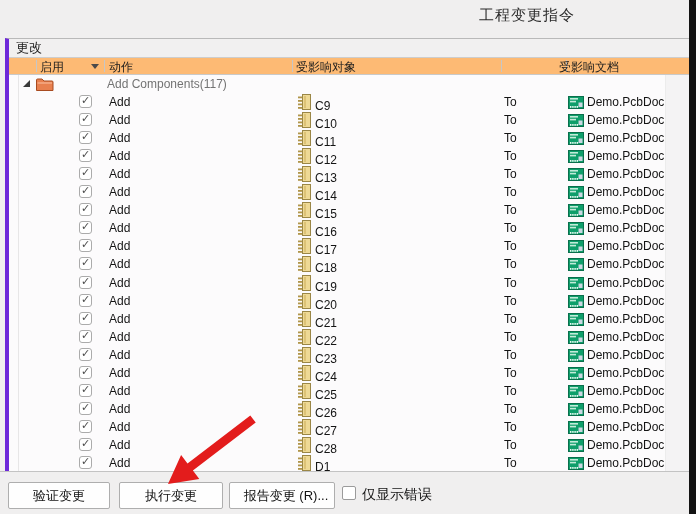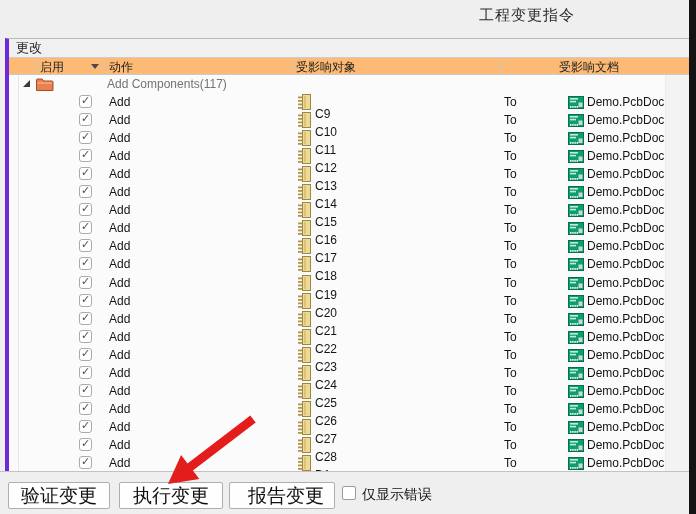--- a/index.html
+++ b/index.html
@@ -37,21 +37,21 @@
     border-top:5px solid #4a4a4a;
   }
 
   .tbody{position:relative;height:396px;}
   .gutter-line{position:absolute;left:9px;top:0;bottom:0;width:1px;background:#e7e6e7;}
   .right-shade{position:absolute;left:656px;top:0;bottom:0;width:27px;background:#f4f3f4;border-left:1px solid #ececec;}
 
   .row,.folder-row{position:relative;height:18.05px;}
   .cell{position:absolute;font-size:12px;color:#141414;white-space:nowrap;line-height:14px;}
   .cell.act{left:100px;top:2px;}
-  .cell.des{left:306px;top:14px;}
+  .cell.des{left:306px;top:6px;}
   .cell.dir{left:495px;top:2px;}
   .cell.doc{left:578px;top:2px;}
   .compicon{position:absolute;left:289px;top:1px;width:14px;height:16px;}
   .docicon{position:absolute;left:559px;top:2px;width:16px;height:13px;}
 
   .row-cbx{
     position:absolute;left:70px;top:2px;width:13px;height:13px;
     background:#ffffff;border:1px solid #ababab;border-radius:3px;box-sizing:border-box;
   }
   .row-cbx .mark{
@@ -66,21 +66,21 @@
   .folder-label{position:absolute;left:98px;top:2px;font-size:12px;color:#737373;white-space:nowrap;}
 
   
   .footer{
     position:absolute;left:0;top:471px;width:696px;height:43px;
     background:#f0efef;border-top:1px solid #c3c3c3;box-sizing:border-box;
   }
   .btn{
     position:absolute;top:10px;height:27px;box-sizing:border-box;
     background:#fefefe;border:1px solid #aeaeae;border-radius:2px;
-    font-size:19px;color:#111;text-align:center;line-height:25px;
+    font-size:13px;color:#111;text-align:center;line-height:25px;
     font-family:"Liberation Sans","DejaVu Sans",sans-serif;padding:0;
   }
   .btn-validate{left:8px;width:102px;}
   .btn-execute{left:119px;width:104px;}
   .btn-report{left:229px;width:106px;padding-left:8px;}
   .footer-cbx{
     position:absolute;left:342px;top:14px;width:14px;height:14px;box-sizing:border-box;
     background:#fff;border:1px solid #9b9b9b;border-radius:2px;
   }
   .footer-cbx-label{position:absolute;left:362px;top:14px;font-size:14px;color:#141414;white-space:nowrap;}

